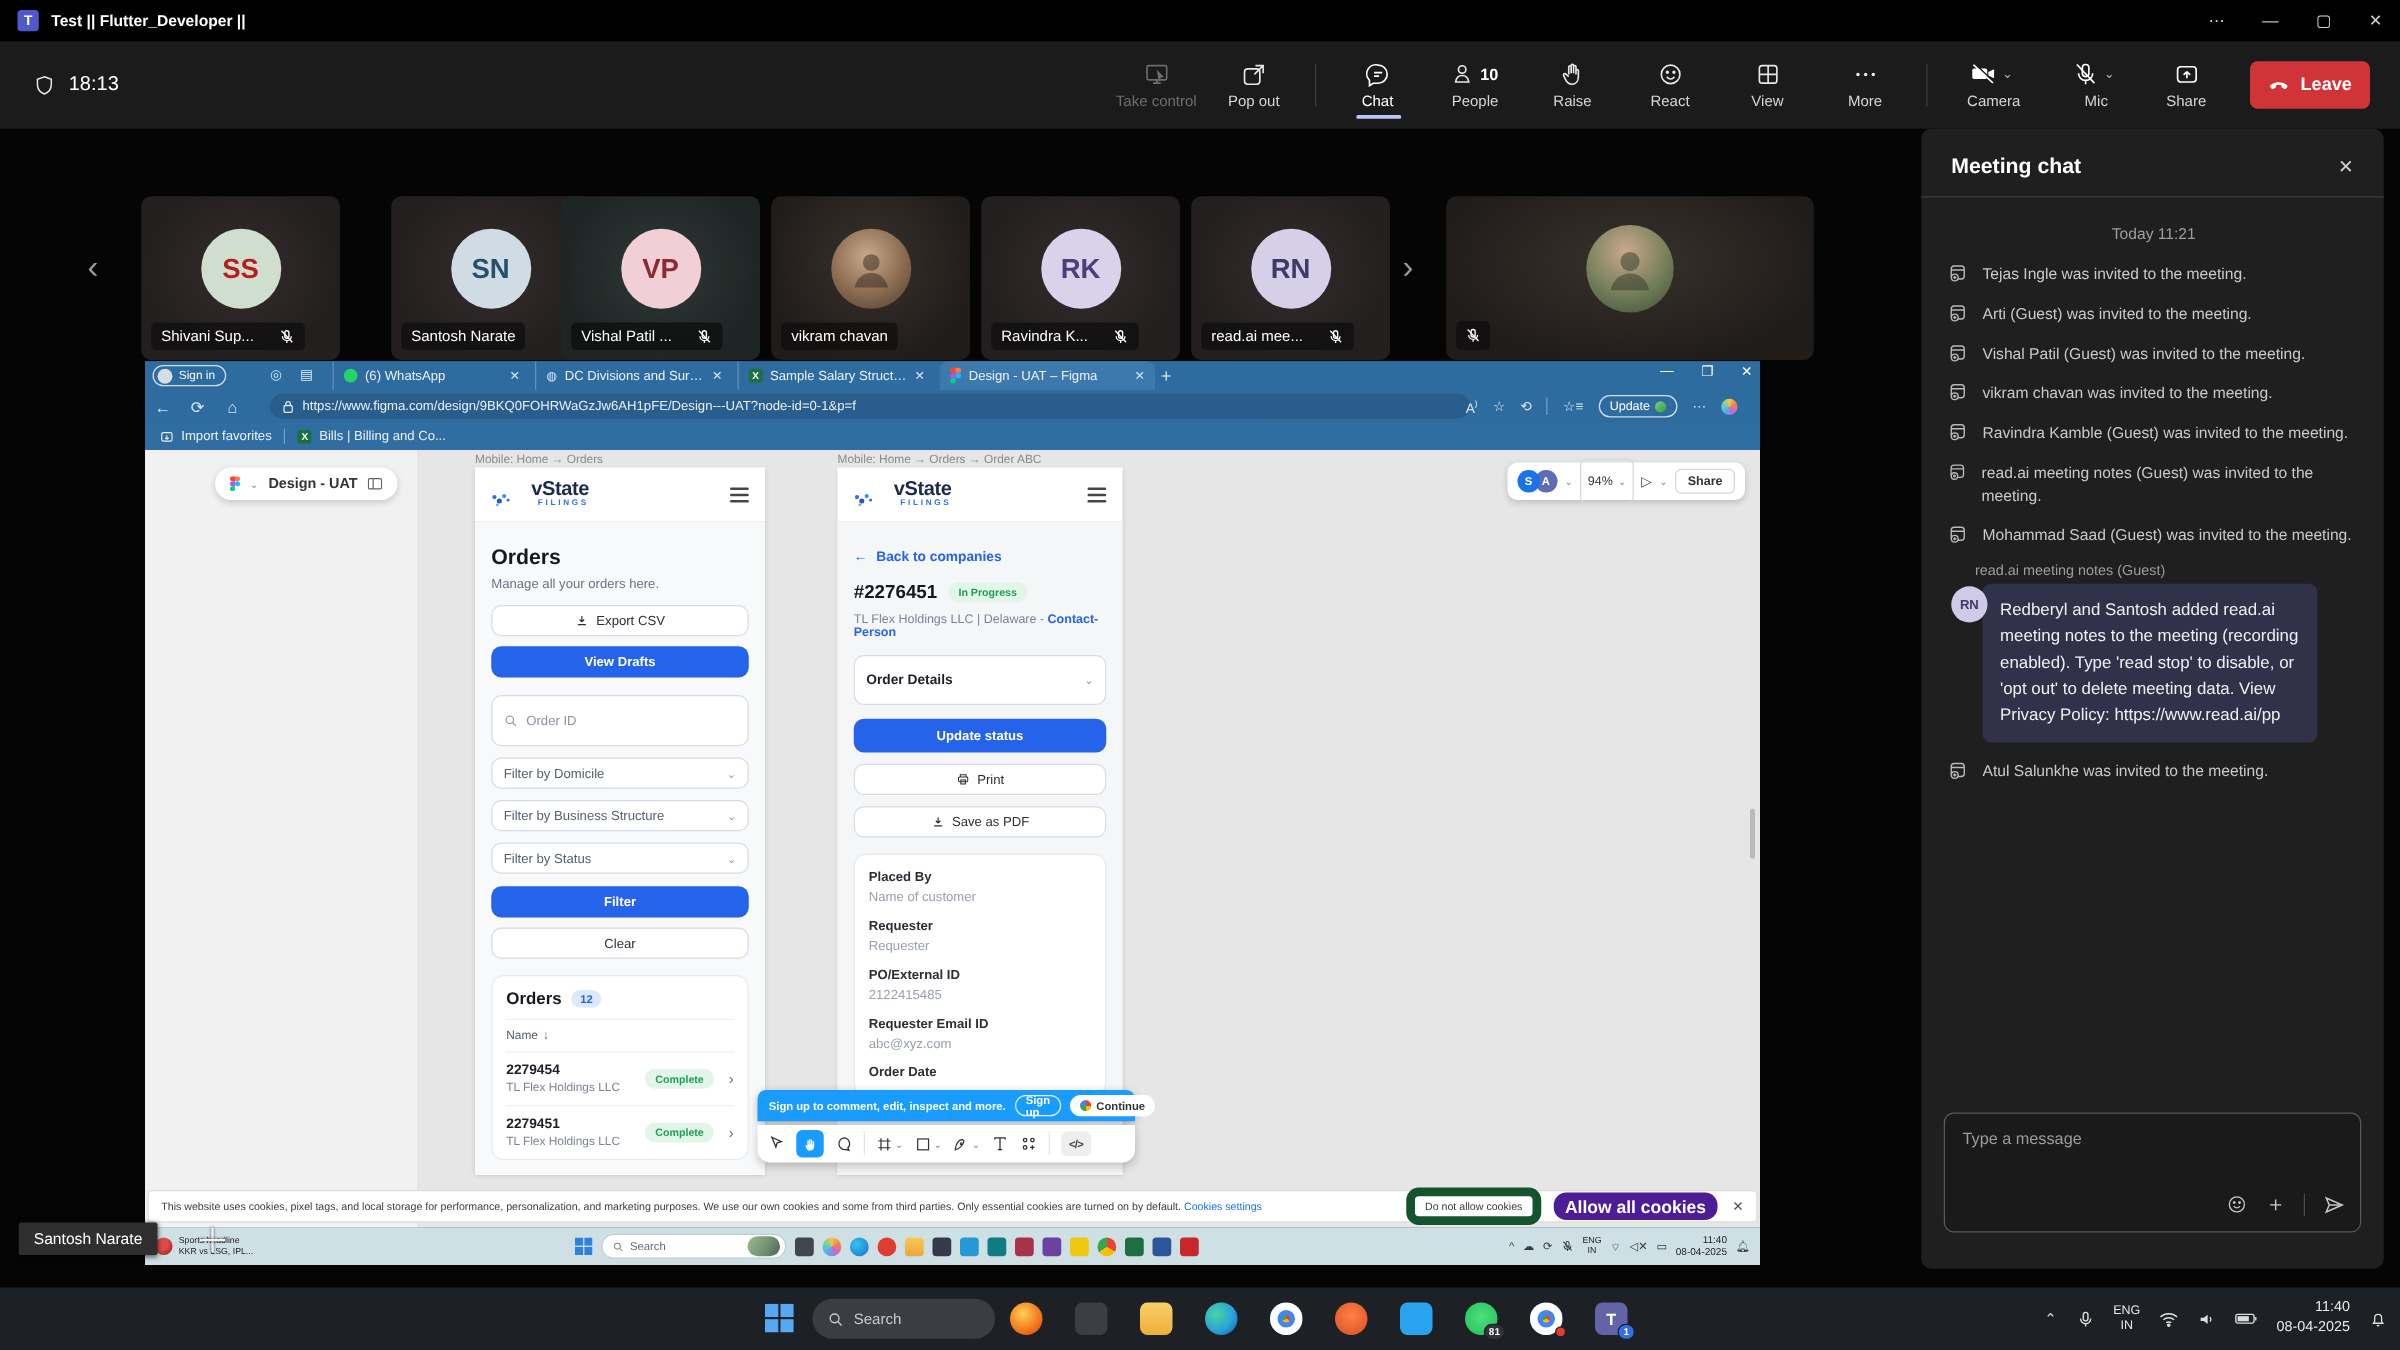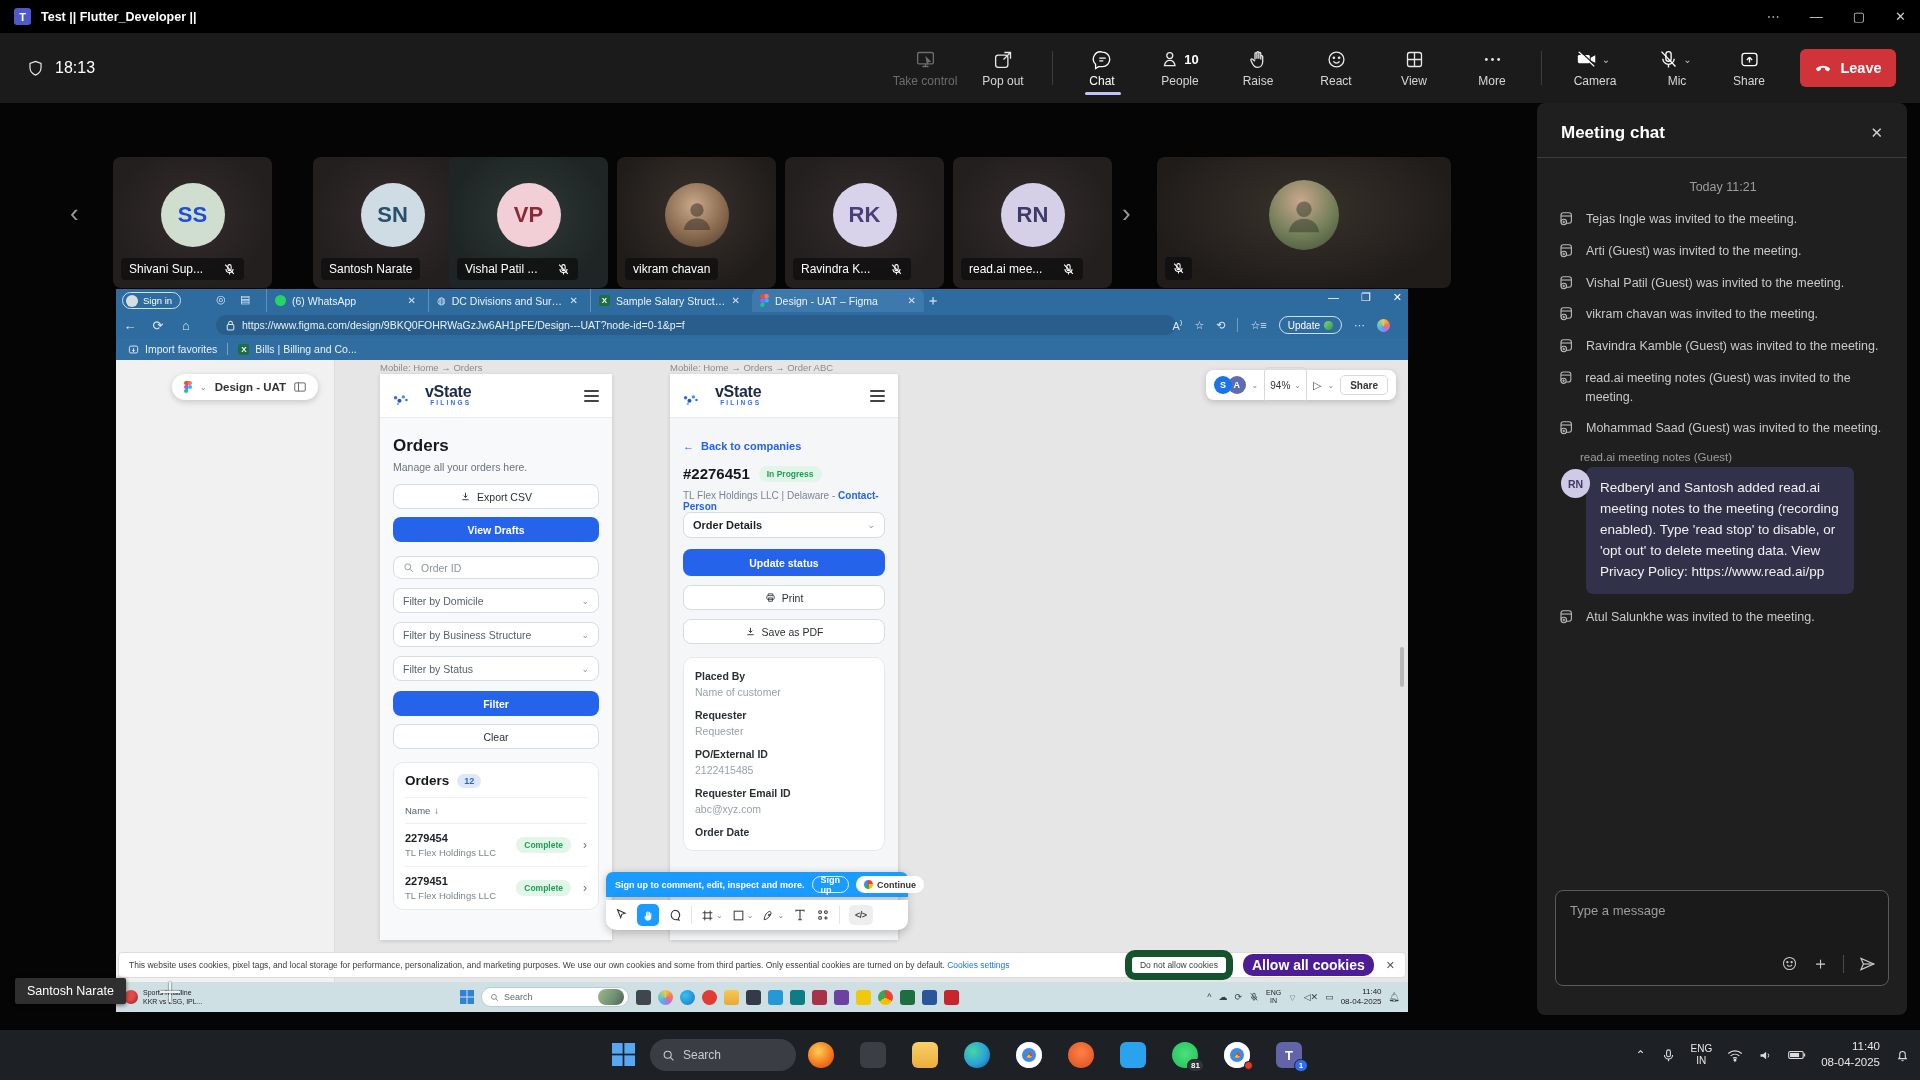--- a/index.html
+++ b/index.html
@@ -111,21 +111,21 @@
   .vstate .vs-sub { font-size:6.5px; font-weight:bold; color:#2f6fe4; letter-spacing:2.2px; text-align:right; }
   .burger { display:flex; flex-direction:column; gap:3px; }
   .burger i { display:block; width:15px; height:2px; background:#444; border-radius:1px; }
   .m-body { padding:10px 13px; background:#f8f9fb; height:100%; }
   .m-h2 { font-size:17px; font-weight:bold; color:#15181d; margin-top:8px; }
   .m-sub { font-size:10.5px; color:#6b7280; margin-top:5px; }
   .btn { width:100%; height:25px; border-radius:8px; display:flex; align-items:center; justify-content:center; gap:6px;
     font-size:10.5px; cursor:pointer; }
   .btn.outline { background:#fff; border:1px solid #d7dce4; color:#2a2f36; }
   .btn.blue { background:var(--accent-blue,#2563eb); color:#fff; font-weight:bold; border:none; }
-  .inputbox { width:100%; height:23px; border-radius:8px; background:#fff; border:1px solid #d7dce4; display:flex;
+  .inputbox { width:100%; height:41px; border-radius:8px; background:#fff; border:1px solid #d7dce4; display:flex;
     align-items:center; gap:7px; padding:0 9px; color:#8a93a1; font-size:10.5px; }
   .selectbox { width:100%; height:25px; border-radius:8px; background:#fff; border:1px solid #d7dce4; display:flex;
     align-items:center; justify-content:space-between; padding:0 9px; color:#55606e; font-size:10.5px; }
   .sel-chev { color:#8a93a1; font-size:9px; }
   .orders-card { margin-top:13px; background:#fff; border:1px solid #e6e9ee; border-radius:10px; padding:10px 11px 0; }
   .oc-title-row { display:flex; align-items:center; gap:8px; padding-bottom:9px; }
   .oc-title { font-size:13.5px; font-weight:bold; color:#15181d; }
   .count-badge { background:#dde8fd; color:#2563eb; font-size:9px; font-weight:bold; border-radius:9px; padding:2px 7px; }
   .oc-colhead { border-top:1px solid #eef0f3; padding:7px 0; font-size:9.5px; color:#55606e; display:flex; gap:4px; align-items:center;}
   .order-row { border-top:1px solid #eef0f3; padding:8px 0; display:flex; align-items:center; }
@@ -359,21 +359,21 @@
         </svg>
       <span>Leave</span>
     </div>
   </div>
 </div>
 
 <div class="tiles-row">
   <span class="strip-chevron" style="left:70px;">‹</span>
 
   <div class="tile" style="left:113px;">
-    <div class="avatar" style="background:#cfdecf;color:#1d4ed8;">SS</div>
+    <div class="avatar" style="background:#cfdecf;color:#b91c1c;">SS</div>
     <div class="name-pill">
         <span>Shivani Sup...</span>
       <span class="muted-mic">
           <svg viewBox="0 0 24 24" fill="none" stroke="#fff" stroke-width="2">
             <rect x="9" y="3" width="6" height="11" rx="3"></rect>
             <path d="M5.5 11a6.5 6.5 0 0 0 13 0M12 17.5V21"></path>
             <line x1="4" y1="3" x2="20" y2="20"></line>
           </svg>
         </span>
     </div>
@@ -702,21 +702,21 @@
           <span>Back to companies</span>
         </div>
         <div class="ord-no-row">
           <span class="ord-no">#2276451</span>
           <span class="status-pill" style="margin-left:0;">In Progress</span>
         </div>
         <div class="co-line">
           <span>TL Flex Holdings LLC | Delaware -</span>
           <span class="lnk">Contact-Person</span>
         </div>
-        <div class="selectbox" style="height:26px;">
+        <div class="selectbox" style="margin-top:12px;height:40px;">
           <span style="color:#1b1f27;font-weight:bold;font-size:11px;">Order Details</span>
           <span class="sel-chev">⌄</span>
         </div>
         <div class="btn blue" style="margin-top:11px;height:27px;">
             <span>Update status</span>
           </div>
         <div class="btn outline" style="margin-top:9px;">
           <svg width="11" height="11" viewBox="0 0 24 24" fill="none" stroke="#2a2f36" stroke-width="1.8">
               <path d="M7 8V4h10v4"></path>
               <rect x="4" y="8" width="16" height="8" rx="1.5"></rect>

